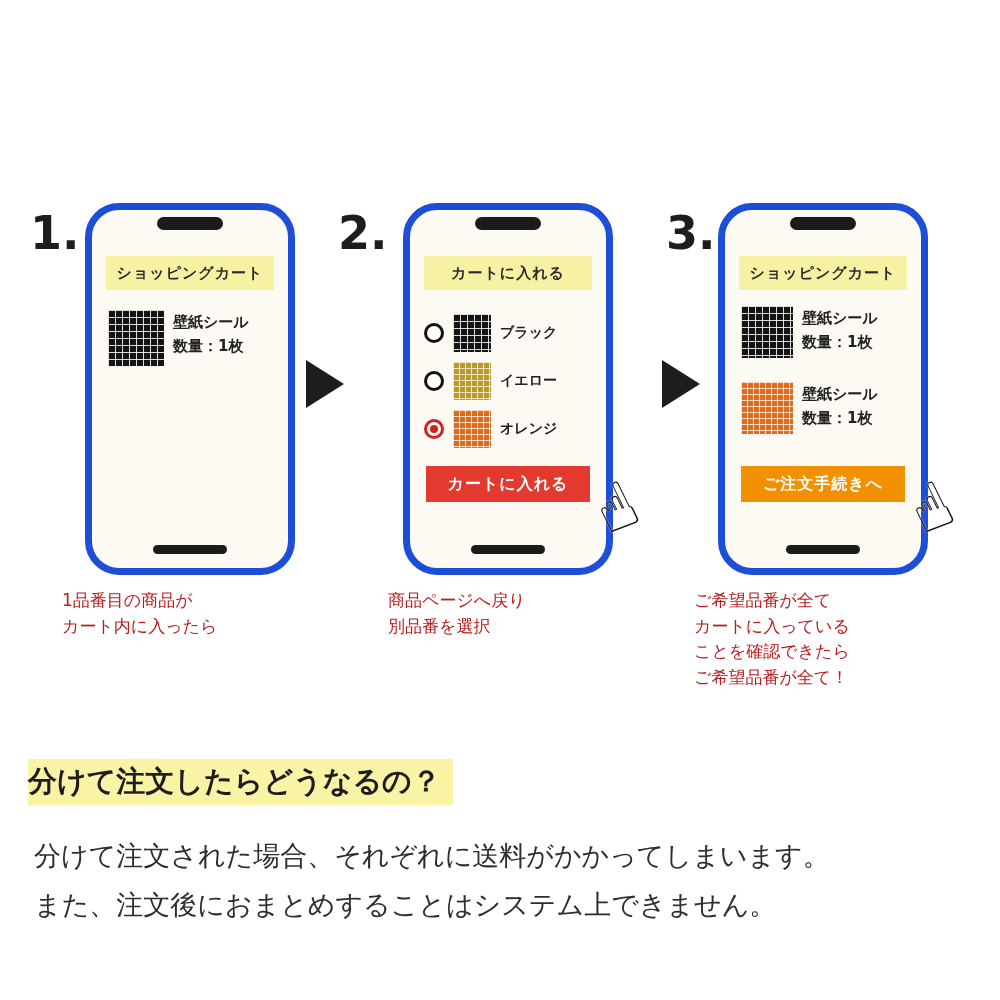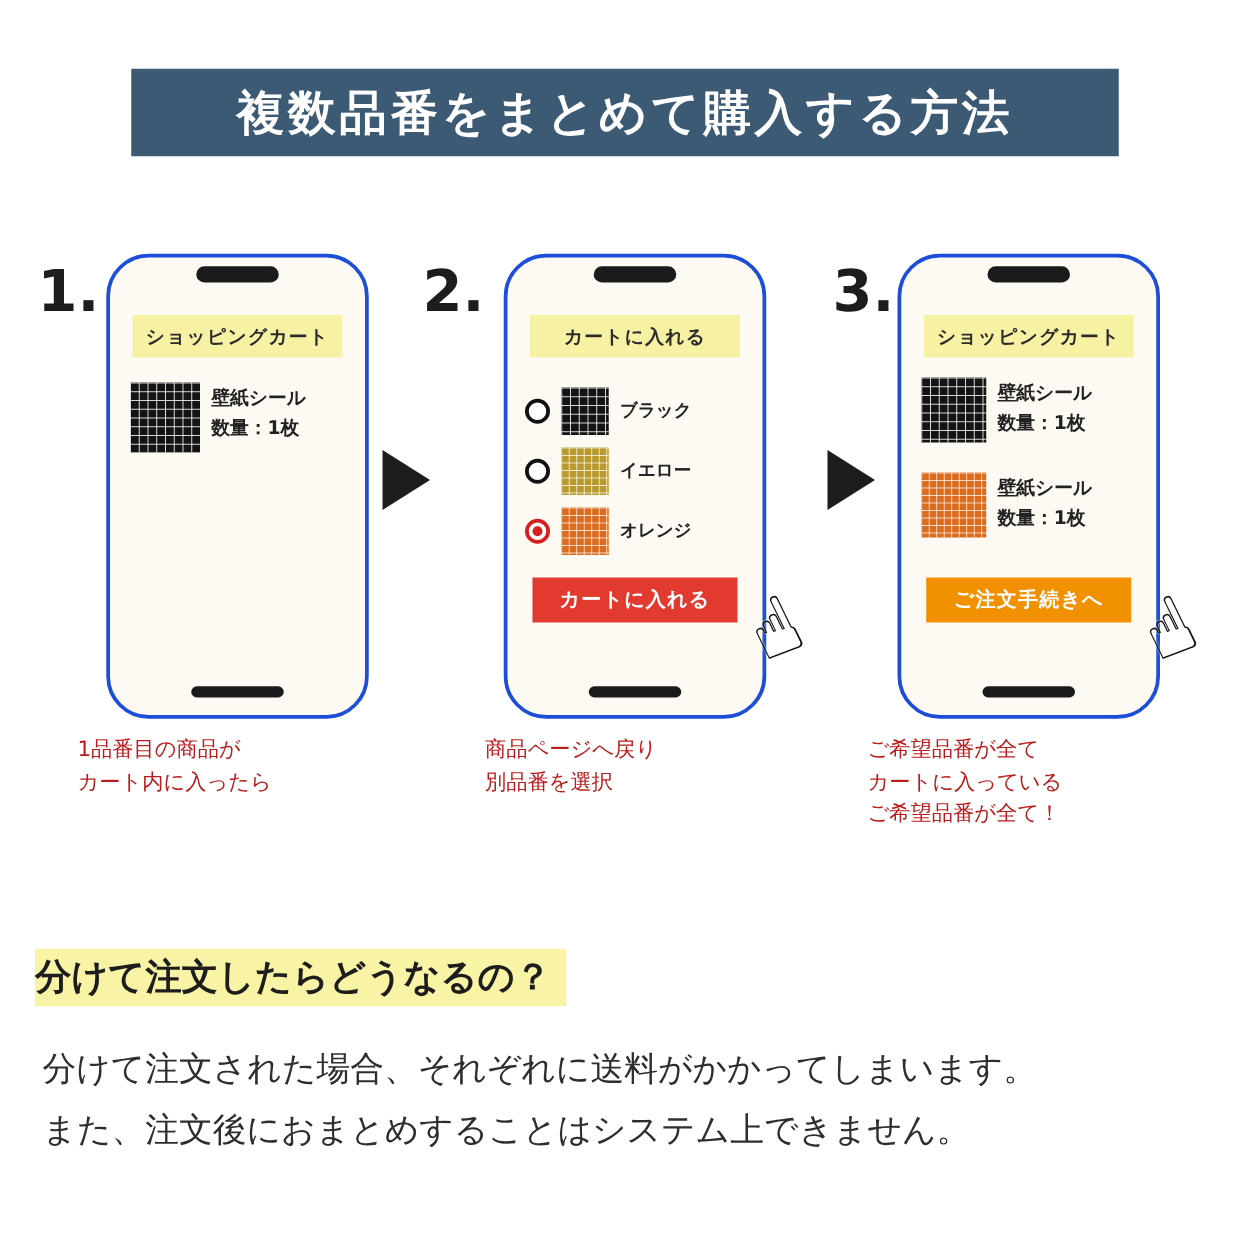--- a/index.html
+++ b/index.html
@@ -10,21 +10,21 @@
   .header{position:absolute;left:105px;top:55px;width:790px;height:70px;
     background:var(--header_bg,#3d5a74);color:#fff;display:flex;align-items:center;justify-content:center;
     font-size:38px;font-weight:bold;letter-spacing:3px;}
 
   
   .step-num{position:absolute;font-size:46px;font-weight:bold;color:#1d1d1d;}
   .n1{left:30px;top:206px;} .n2{left:338px;top:206px;} .n3{left:666px;top:206px;}
 
   
   .phone{position:absolute;width:210px;height:372px;background:#fcfaf3;
-    border:3px solid #1d4ed8;border-radius:34px;box-sizing:border-box;}
+    border:7px solid #1d4ed8;border-radius:34px;box-sizing:border-box;}
   .phone1{left:85px;top:203px;} .phone2{left:403px;top:203px;} .phone3{left:718px;top:203px;}
   .notch{position:absolute;top:7px;left:50%;transform:translateX(-50%);width:66px;height:13px;
     background:#1b1b1b;border-radius:8px;}
   .home-bar{position:absolute;bottom:14px;left:50%;transform:translateX(-50%);width:74px;height:9px;
     background:#1b1b1b;border-radius:5px;}
 
   .banner{position:absolute;top:46px;left:50%;transform:translateX(-50%);width:168px;height:34px;
     background:var(--banner_yellow,#f7f1a3);display:flex;align-items:center;justify-content:center;
     font-size:15px;font-weight:bold;color:#2b2b2b;letter-spacing:1px;}
 
@@ -80,21 +80,20 @@
   
   .footer-heading{position:absolute;left:28px;top:762px;font-size:29px;font-weight:bold;color:#1d1d1d;}
   .footer-heading .hl{background:var(--highlight_yellow,#f9f3a6);padding:5px 12px 7px 0;text-align:center;}
   .footer-body{position:absolute;left:34px;top:832px;font-size:27px;color:#2e2e2e;line-height:1.8;white-space:nowrap;}
 </style>
 </head>
 <body>
 
 <div class="canvas">
 
-  <div class="header">複数品番をまとめて購入する方法</div>
 
   <div class="step-num n1">1.</div>
   <div class="step-num n2">2.</div>
   <div class="step-num n3">3.</div>
 
   <div class="phone phone1">
     <div class="notch"></div>
     <div class="banner">ショッピングカート</div>
     <div class="p-item" style="top:100px;">
       <div class="swatch sw-lg sw-black"></div>
@@ -163,20 +162,21 @@
     <div>1品番目の商品が</div>
     <div>カート内に入ったら</div>
   </div>
   <div class="caption cap2">
     <div>商品ページへ戻り</div>
     <div>別品番を選択</div>
   </div>
   <div class="caption cap3">
     <div>ご希望品番が全て</div>
     <div>カートに入っている</div>
+    <div>ことを確認できたら</div>
     <div>ご希望品番が全て！</div>
   </div>
 
   <div class="footer-heading">
     <span class="hl">分けて注文したらどうなるの？</span>
   </div>
   <div class="footer-body">
     <div>分けて注文された場合、それぞれに送料がかかってしまいます。</div>
     <div>また、注文後におまとめすることはシステム上できません。</div>
   </div>

